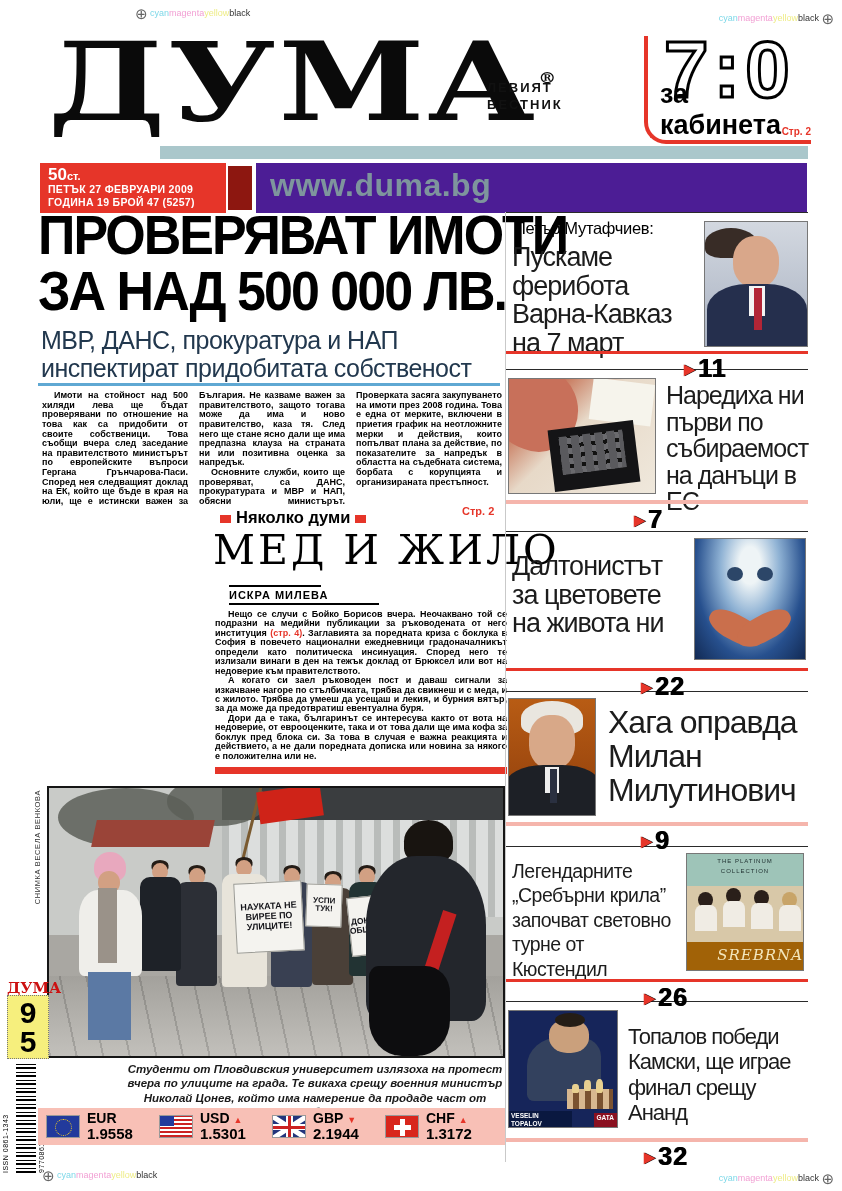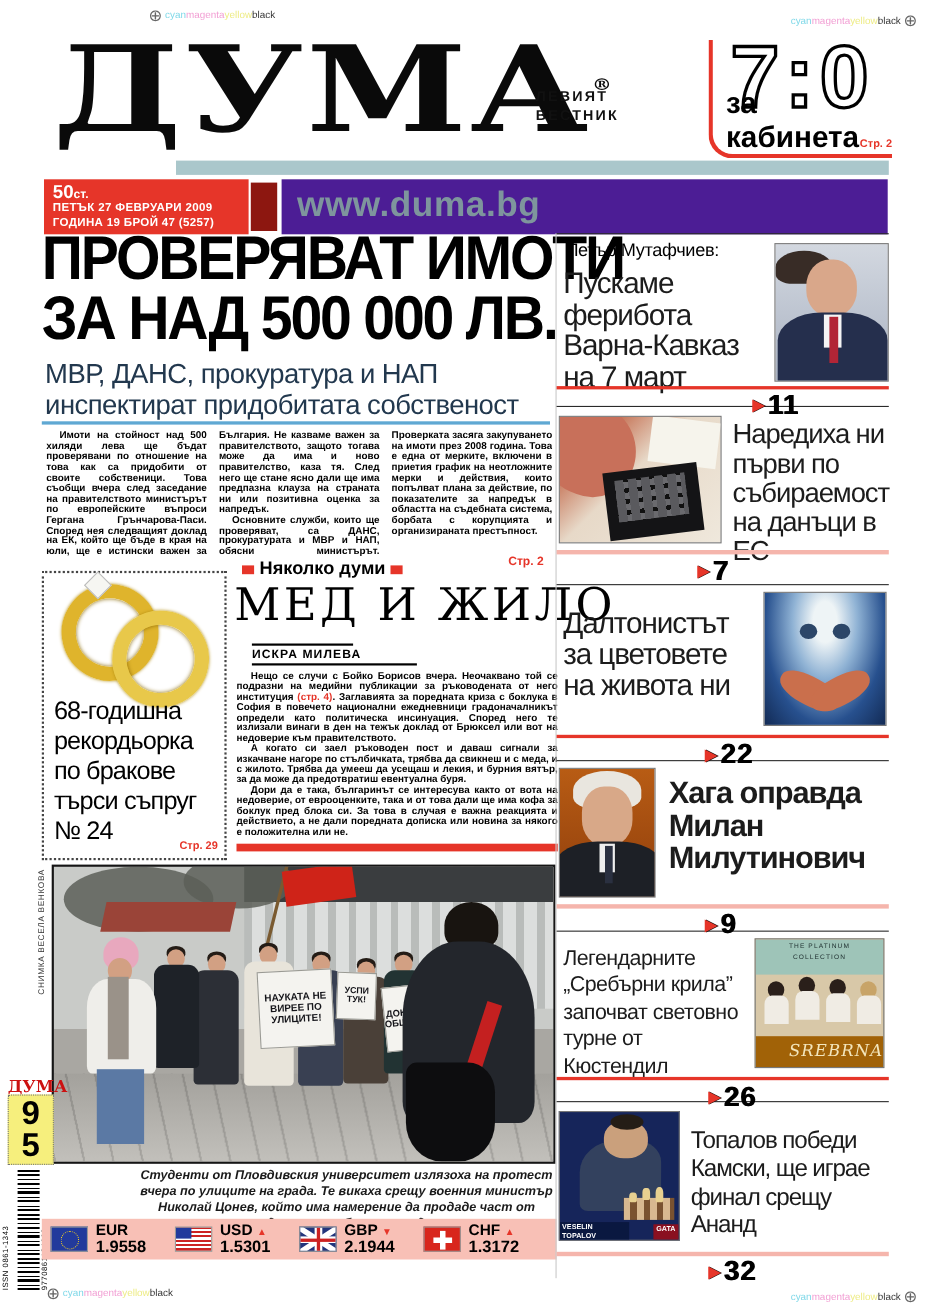--- a/index.html
+++ b/index.html
@@ -233,27 +233,20 @@
     <div>МВР, ДАНС, прокуратура и НАП</div>
     <div>инспектират придобитата собственост</div>
   </div>
   <div class="abs bluerule"></div>
   <div class="abs leadbody">
     <p>Имоти на стойност над 500 хиляди лева ще бъдат проверявани по отношение на това как са придобити от своите собственици. Това съобщи вчера след заседание на правителството министърът по европейските въпроси Гергана Грънчарова-Паси. Според нея следващият доклад на ЕК, който ще бъде в края на юли, ще е истински важен за България. Не казваме важен за правителството, защото тогава може да има и ново правителство, каза тя. След него ще стане ясно дали ще има предпазна клауза на страната ни или позитивна оценка за напредък.</p>
     <p>Основните служби, които ще проверяват, са ДАНС, прокуратурата и МВР и НАП, обясни министърът. Проверката засяга закупуването на имоти през 2008 година. Това е една от мерките, включени в приетия график на неотложните мерки и действия, които попълват плана за действие, по показателите за напредък в областта на съдебната система, борбата с корупцията и организираната престъпност.</p>
   </div>
   <div class="abs lead-page">Стр. 2</div>
 
-  <div class="abs mbox">
-    <div class="ring ring1"></div>
-    <div class="ring ring2"></div>
-    <div class="diamond"></div>
-    <div class="mbox-text">68-годишна рекордьорка по бракове търси съпруг № 24</div>
-    <div class="mbox-page">Стр. 29</div>
-  </div>
 
   <div class="abs rubric"><span class="rub-sq"></span><span>Няколко думи</span><span class="rub-sq"></span></div>
   <div class="abs op-title">МЕД И ЖИЛО</div>
   <div class="abs byline-top"></div>
   <div class="abs byline">ИСКРА МИЛЕВА</div>
   <div class="abs byline-bot"></div>
   <div class="abs opbody">
     <p><span>Нещо се случи с Бойко Борисов вчера. Неочаквано той се подразни на медийни публикации за ръководената от него институция </span><span class="oplink">(стр. 4)</span><span>. Заглавията за поредната криза с боклука в София в повечето национални ежедневници градоначалникът определи като политическа инсинуация. Според него те излизали винаги в ден на тежък доклад от Брюксел или вот на недоверие към правителството.</span></p>
     <p>А когато си заел ръководен пост и даваш сигнали за изкачване нагоре по стълбичката, трябва да свикнеш и с меда, и с жилото. Трябва да умееш да усещаш и лекия, и бурния вятър, за да може да предотвратиш евентуална буря.</p>
     <p>Дори да е така, българинът се интересува както от вота на недоверие, от еврооценките, така и от това дали ще има кофа за боклук пред блока си. За това в случая е важна реакцията и действието, а не дали поредната дописка или новина за някого е положителна или не.</p>
@@ -423,21 +416,21 @@
     </div>
 
     <div class="sb-item" style="top:480px;height:154px;">
       <div class="sb-photo ph4" style="left:2px;top:6px;width:88px;height:118px;">
         <div class="hairw"></div>
           <div class="face"></div>
           <div class="suit"></div>
           <div class="shirt"></div>
           <div class="tie"></div>
       </div>
-      <div class="sb-title" style="left:102px;top:14px;width:200px;font-size:28px;font-weight:bold;">Хага оправда Милан Милутинович</div>
+      <div class="sb-title" style="left:102px;top:14px;width:200px;font-size:32px;">Хага оправда Милан Милутинович</div>
       <div class="pline" style="top:130px;"></div>
       <div class="pagenum" style="left:135px;top:134px;"><span class="tri">▶</span><span>9</span></div>
     </div>
 
     <div class="sb-item" style="top:635px;height:153px;">
       <div class="sb-title" style="left:6px;top:12px;width:172px;font-size:19.5px;line-height:1.25;letter-spacing:-0.5px;">Легендарните „Сребърни крила” започват световно турне от Кюстендил</div>
       <div class="sb-photo ph5" style="right:4px;top:6px;width:118px;height:118px;">
         <div class="top">
             <div>THE PLATINUM</div>
             <div>COLLECTION</div>

